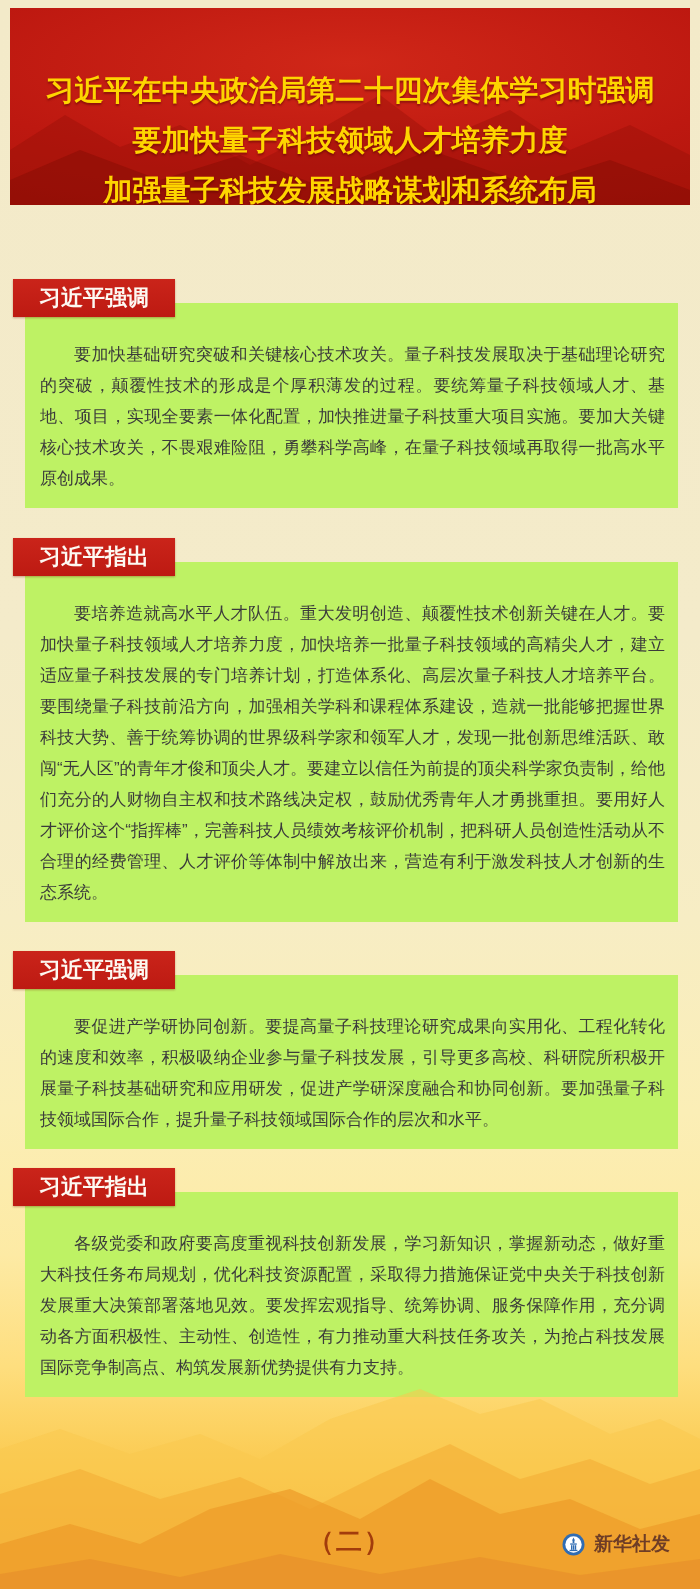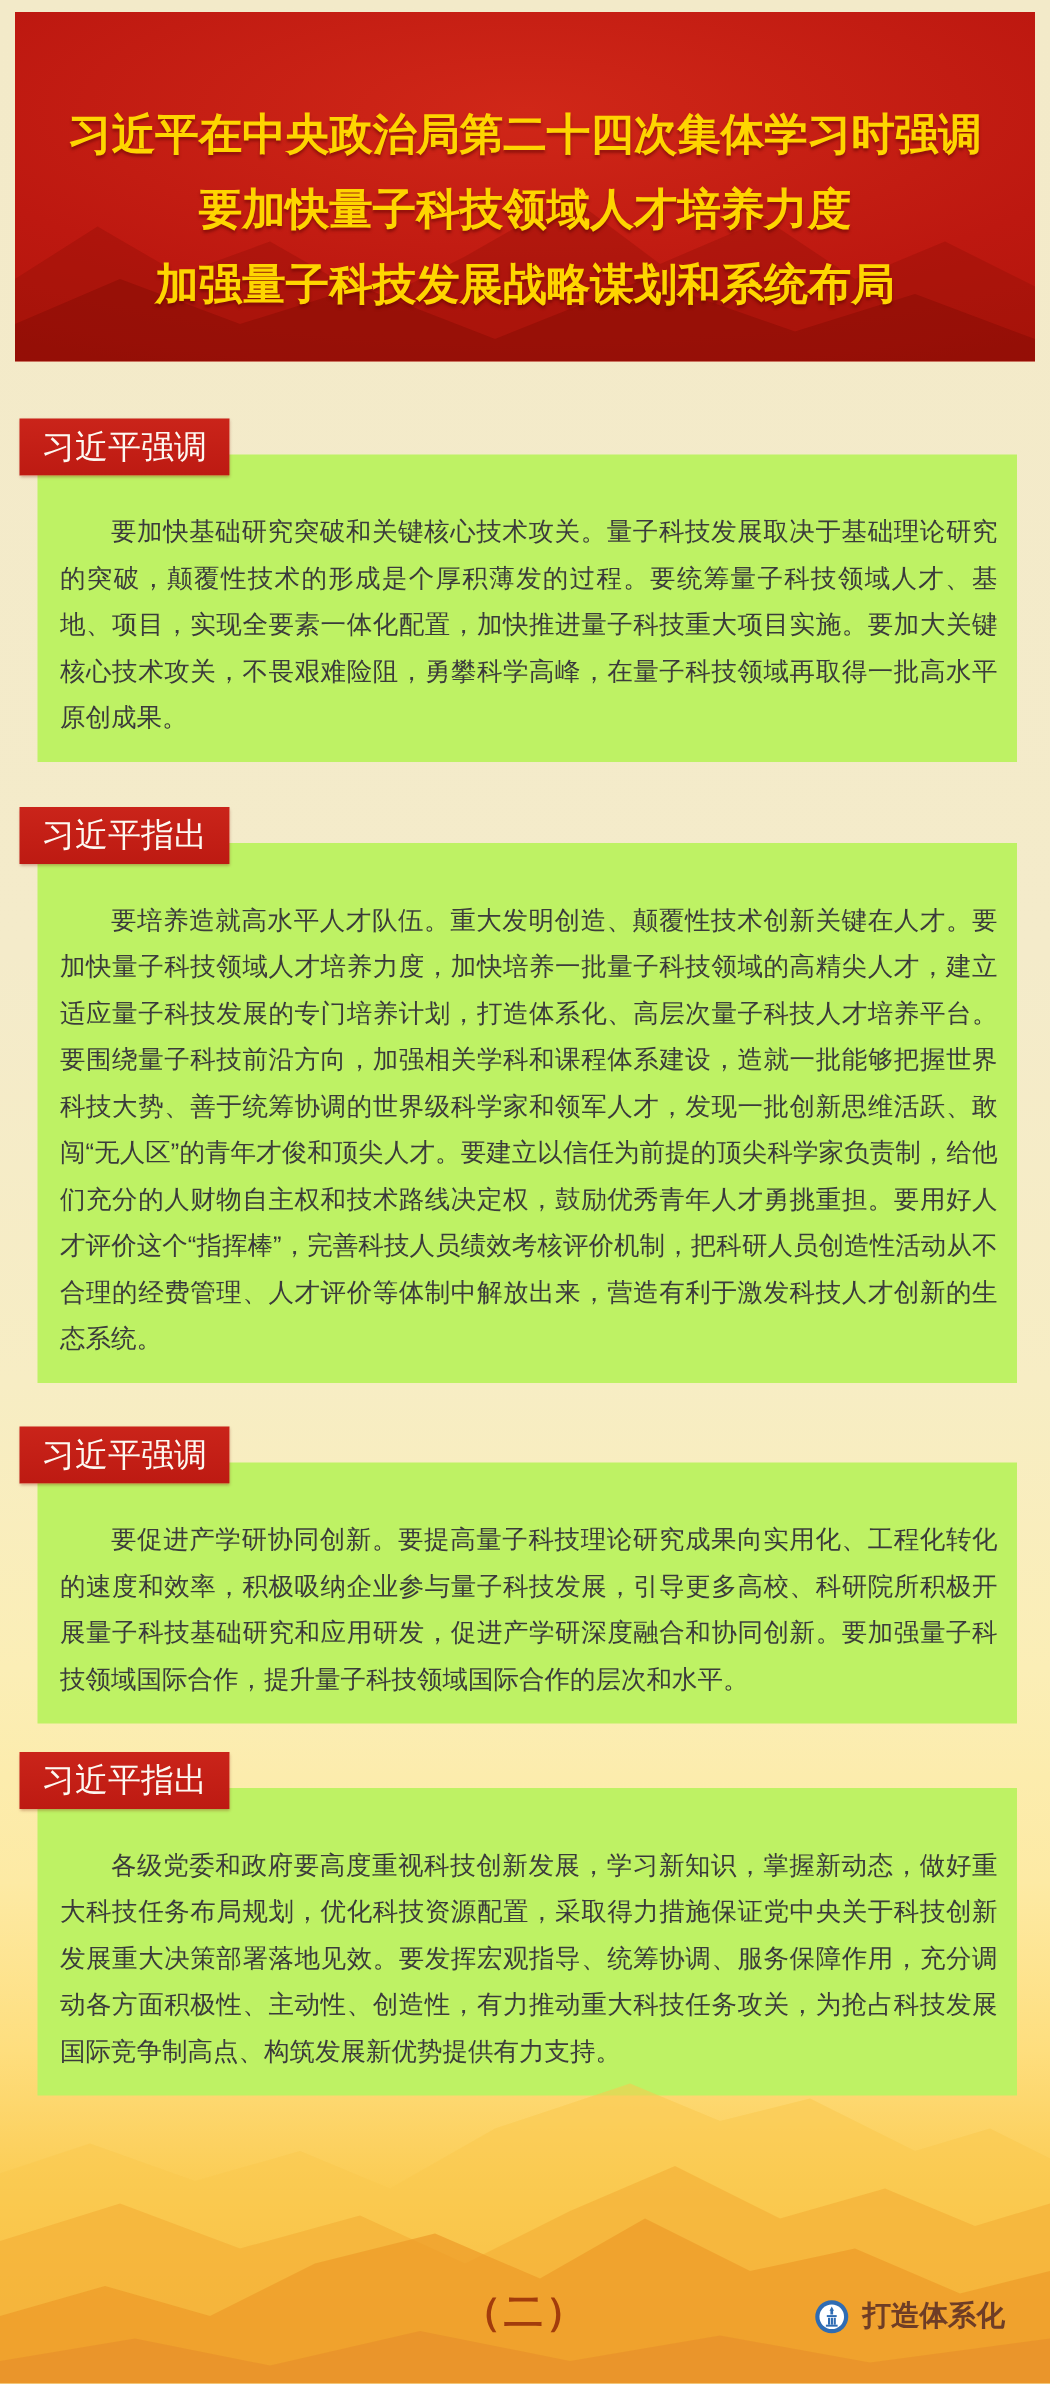--- a/index.html
+++ b/index.html
@@ -7,21 +7,21 @@
     width:700px;height:1589px;position:relative;overflow:hidden;
     font-family:"Liberation Sans","DejaVu Sans",sans-serif;
     background:linear-gradient(180deg,
       #f3eac9 0%, #f4ebca 40%, #f7edc4 58%, #fbeeb6 70%,
       #fdeaa4 79%, #fede7e 86%, #fbcb52 92%, #f4ab2f 100%);
   }
   .page{position:absolute;inset:0;}
 
   
   .banner{
-    position:absolute;top:8px;left:10px;width:680px;height:233px;
+    position:absolute;top:8px;left:10px;width:680px;height:197px;
     background:radial-gradient(130% 120% at 50% 28%, #d02718 0%, #bd1810 45%, #a41206 100%);
     overflow:hidden;
   }
   .banner svg{position:absolute;bottom:0;left:0;}
   .banner-title{
     position:absolute;top:57px;left:0;width:100%;
     text-align:center;line-height:50px;font-size:29px;font-weight:bold;
     color:#fed500;letter-spacing:0px;
     text-shadow:0 2px 2px rgba(80,0,0,.45);
   }
@@ -30,22 +30,22 @@
   .sec{position:absolute;left:25px;width:653px;}
   .sec-box{
     background:#bef264;
     margin:0;padding:36px 13px 14px 15px;
     font-size:17px;line-height:31px;color:#3b3b3b;
     text-indent:2em;text-align:justify;
   }
   .badge{
     position:absolute;top:-24px;left:-12px;z-index:2;
     background:linear-gradient(180deg,#ca241a 0%, #bd1a12 100%);
-    color:#fdf9f2;font-size:22px;font-weight:normal;line-height:38px;
-    padding:0 15px;box-shadow:0 1px 2px rgba(120,20,10,.35);
+    color:#fdf9f2;font-size:22px;font-weight:bold;line-height:38px;
+    padding:0 26px;box-shadow:0 1px 2px rgba(120,20,10,.35);
   }
   .sec1{top:303px;} .sec2{top:562px;} .sec3{top:975px;} .sec4{top:1192px;}
 
   
   .footer-art{position:absolute;left:0;bottom:0;width:700px;height:230px;pointer-events:none;}
   .page-number{
     position:absolute;bottom:30px;left:0;width:100%;text-align:center;
     font-size:26px;font-weight:bold;color:#a23c0c;letter-spacing:2px;
   }
   .credit{
@@ -107,16 +107,16 @@
     <svg width="23" height="23" viewBox="0 0 23 23">
       <circle cx="11.5" cy="11.5" r="11" fill="#2f6cb3"></circle>
       <circle cx="11.5" cy="11.5" r="8.2" fill="#ffffff"></circle>
       <path d="M11.5,4.6 L13,7.5 L12.4,7.5 L12.4,10 L10.6,10 L10.6,7.5 L10,7.5 Z" fill="#2f6cb3"></path>
       <rect x="8.2" y="10.4" width="6.6" height="1.3" fill="#2f6cb3"></rect>
       <rect x="9" y="12.2" width="1.4" height="4.6" fill="#2f6cb3"></rect>
       <rect x="10.9" y="12.2" width="1.4" height="4.6" fill="#2f6cb3"></rect>
       <rect x="12.8" y="12.2" width="1.4" height="4.6" fill="#2f6cb3"></rect>
       <rect x="7.6" y="16.8" width="7.8" height="1.3" fill="#2f6cb3"></rect>
     </svg>
-    <span>打造体系化</span>
+    <span>新华社发</span>
   </div>
 
 </div>
 
 </body></html>

